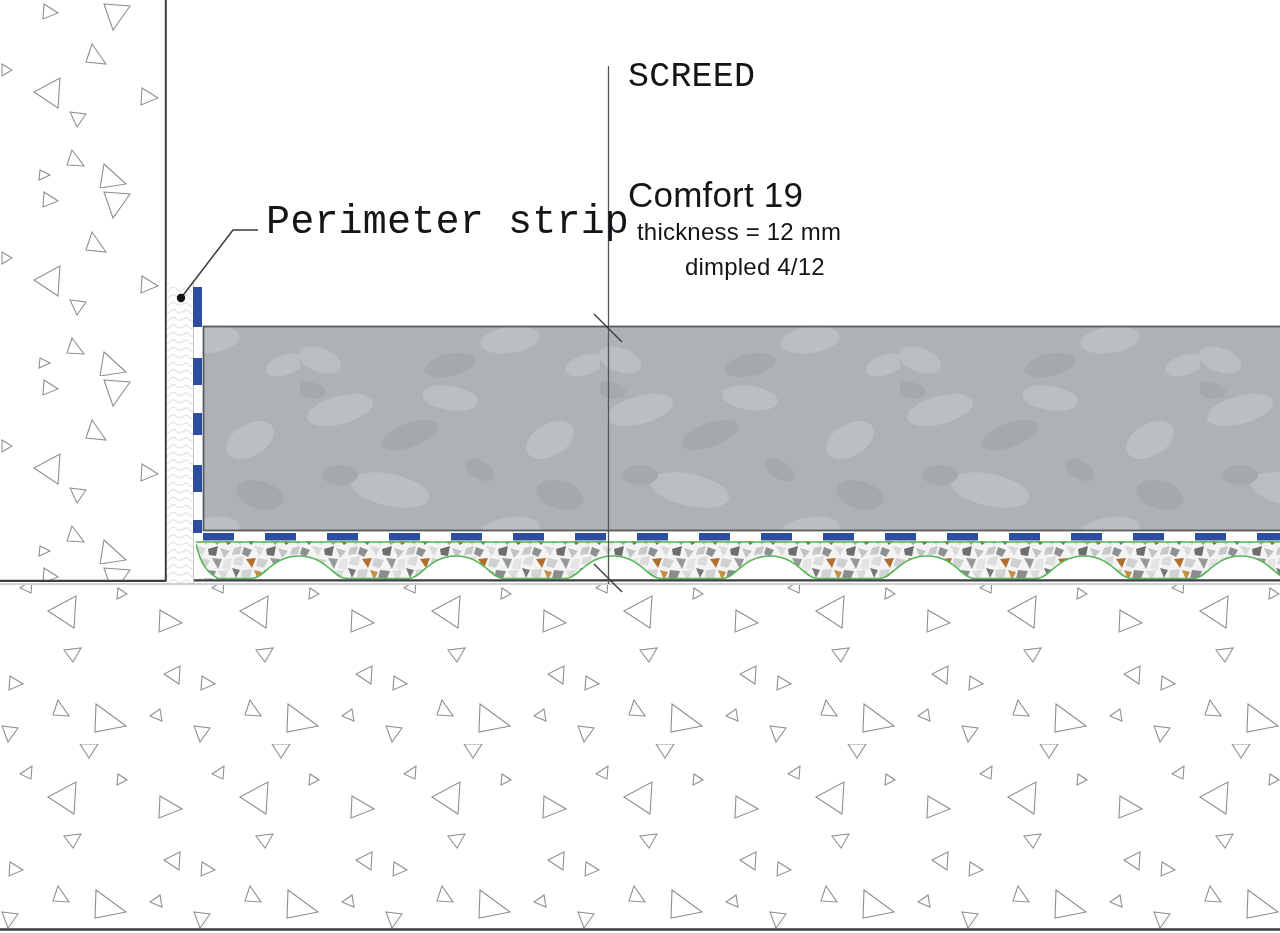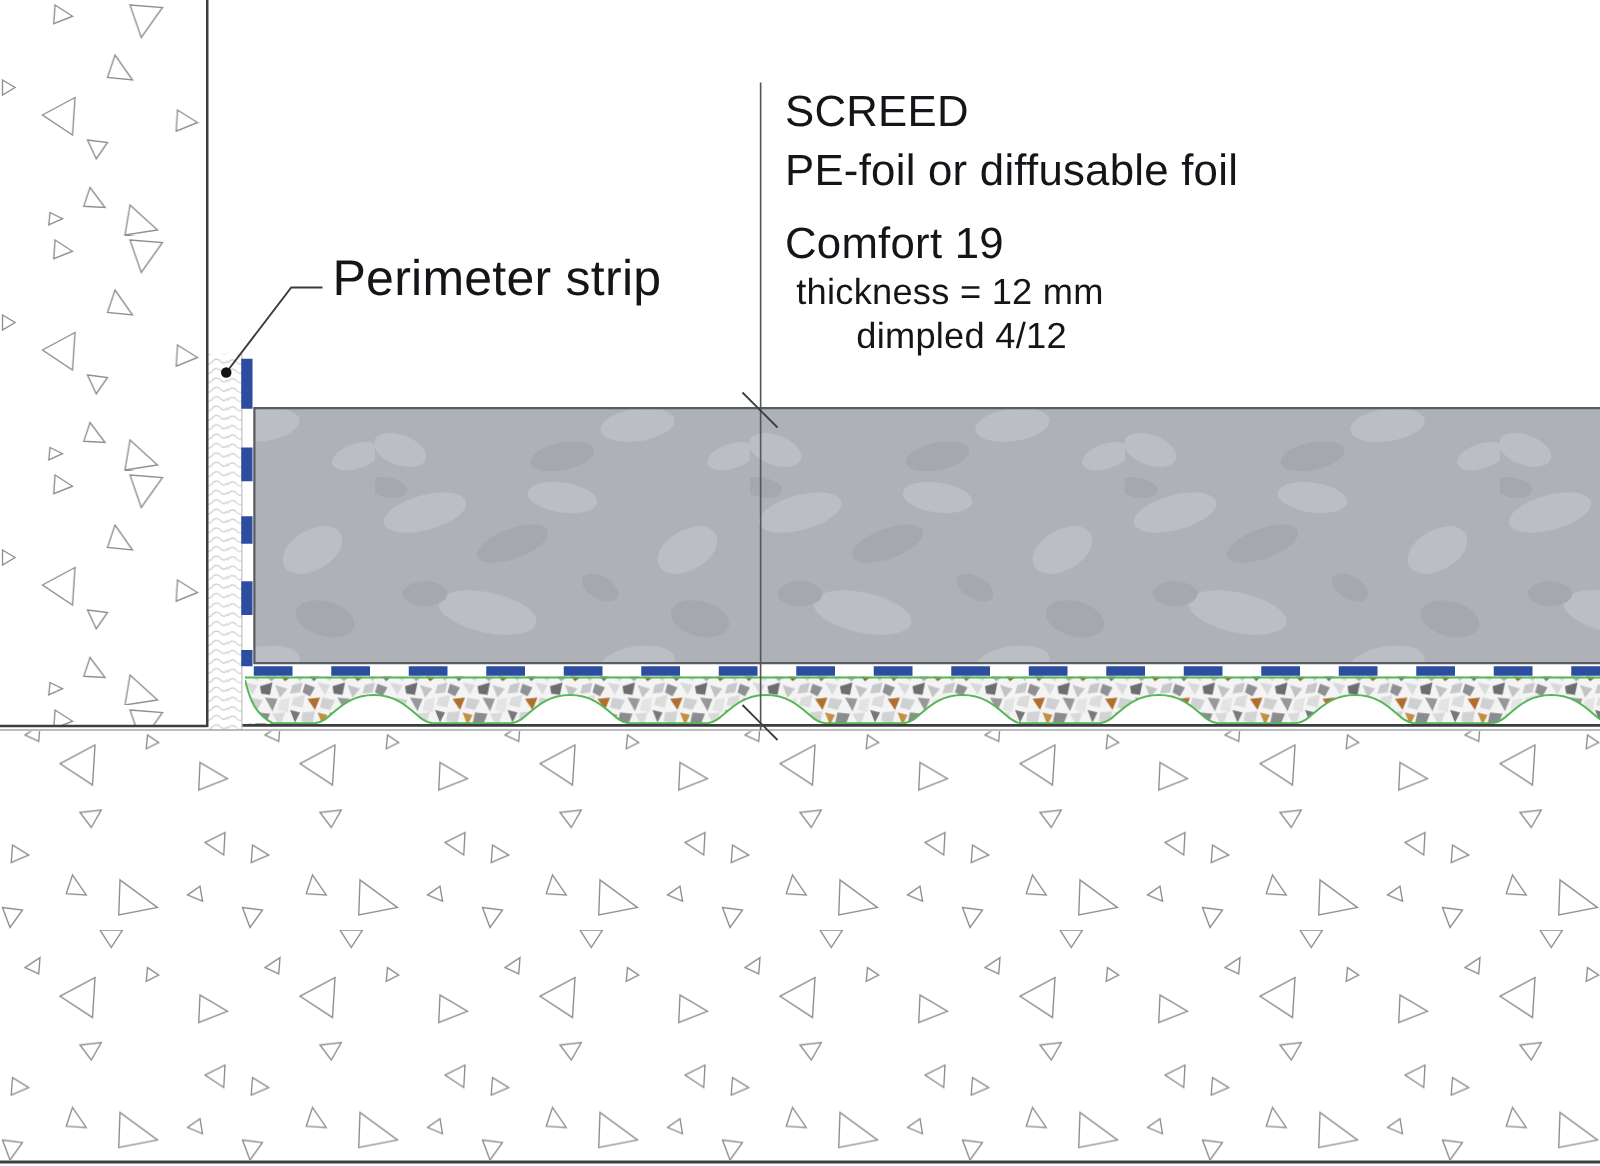--- a/index.html
+++ b/index.html
@@ -13,21 +13,21 @@
   .canvas svg{position:absolute;left:0;top:0;}
   .label{
     position:absolute;
     color:#141518;
     white-space:nowrap;
     line-height:1;
     letter-spacing:0.2px;
   }
   .label-xl{font-size:40px;}
   .label-lg{font-size:35px;}
-  .label-md{font-size:29px;}
+  .label-md{font-size:24px;}
 </style>
 </head>
 <body>
 
 <div class="canvas">
 
 <svg width="1280" height="933" viewBox="0 0 1280 933">
   <defs>
 
     <pattern id="pWall" width="166" height="188" patternUnits="userSpaceOnUse">
@@ -158,20 +158,19 @@
     <line x1="203" y1="536.8" x2="1281" y2="536.8" stroke-width="7.5" stroke-dasharray="31 31"></line>
   </g>
 
   <line x1="608.5" y1="66" x2="608.5" y2="584" stroke="#55565a" stroke-width="1.3"></line>
   <line x1="594" y1="314" x2="622" y2="342" stroke="#3c3d40" stroke-width="1.5"></line>
   <line x1="594" y1="564" x2="622" y2="592" stroke="#3c3d40" stroke-width="1.5"></line>
   <polyline points="181,298 233,230 258,230" fill="none" stroke="#3a3a3c" stroke-width="1.5"></polyline>
   <circle cx="181" cy="298" r="4.2" fill="#111213"></circle>
 </svg>
 
-<div class="label label-xl" style="left:266px;top:203px;">Perimeter strip</div>
-<div class="label label-lg" style="left:628px;top:72px;">SCREED</div>
-<div class="label label-lg" style="left:628px;top:119px;">PE-foil or diffusable foil</div>
+<div class="label label-xl" style="left:266px;top:203px;font-family:Liberation Mono, monospace;">Perimeter strip</div>
+<div class="label label-lg" style="left:628px;top:60px;font-family:Liberation Mono, monospace;">SCREED</div>
 <div class="label label-lg" style="left:628px;top:177px;">Comfort 19</div>
 <div class="label label-md" style="left:637px;top:220px;">thickness = 12 mm</div>
 <div class="label label-md" style="left:637px;top:255px;margin-left:48px;">dimpled 4/12</div>
 
 </div>
 
 </body></html>

